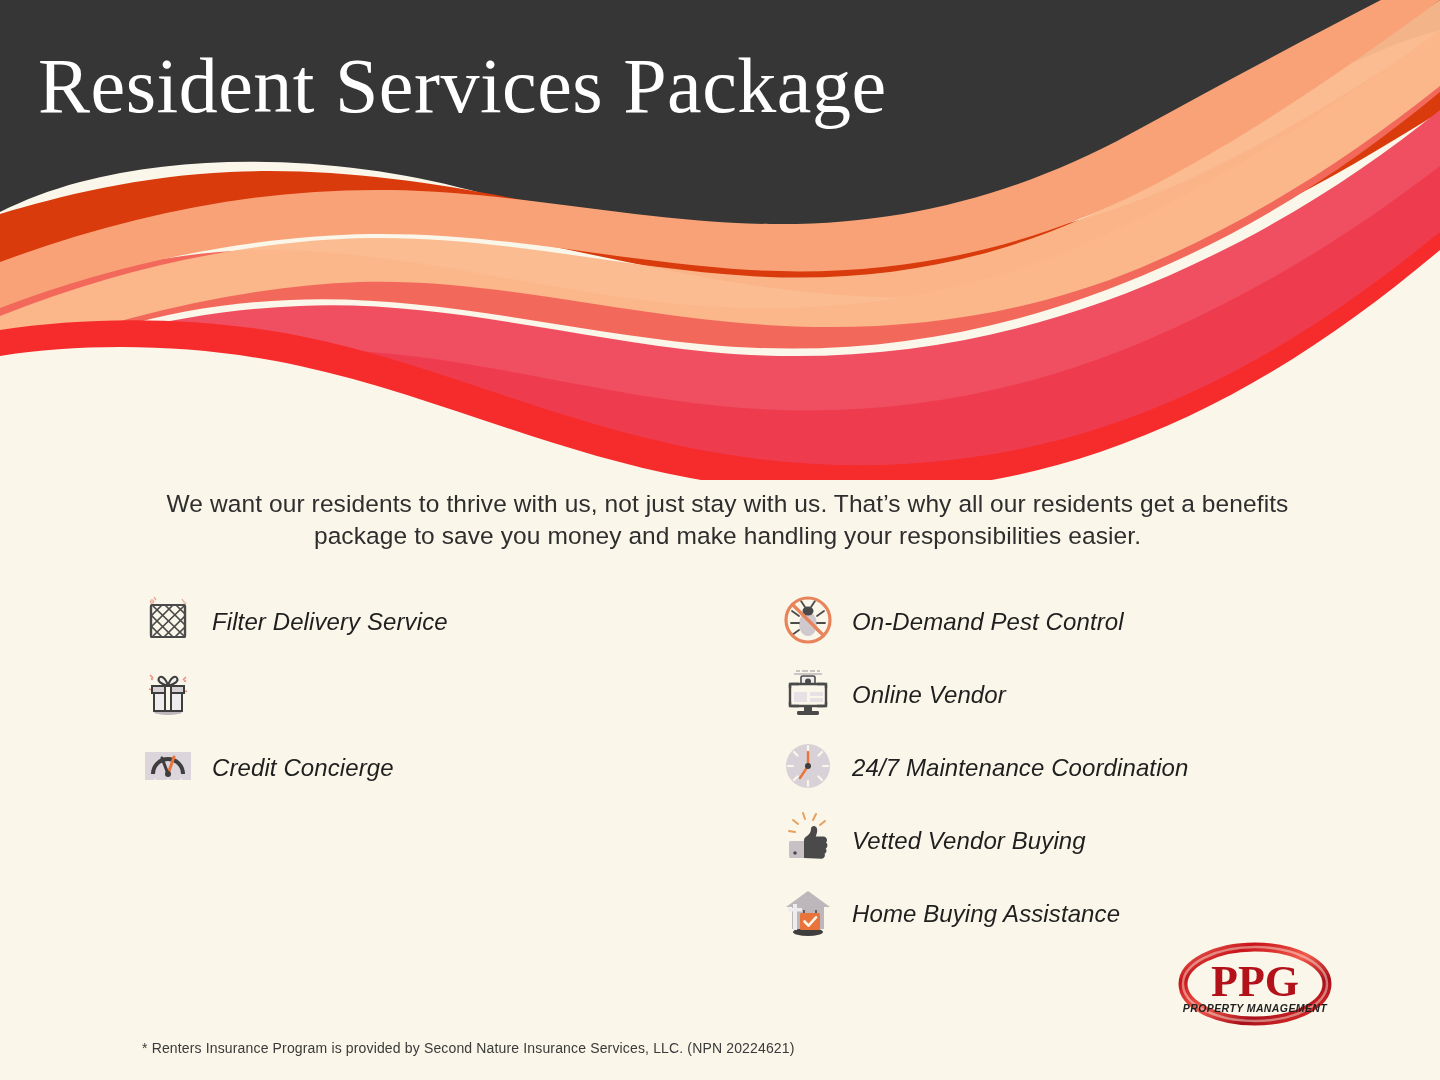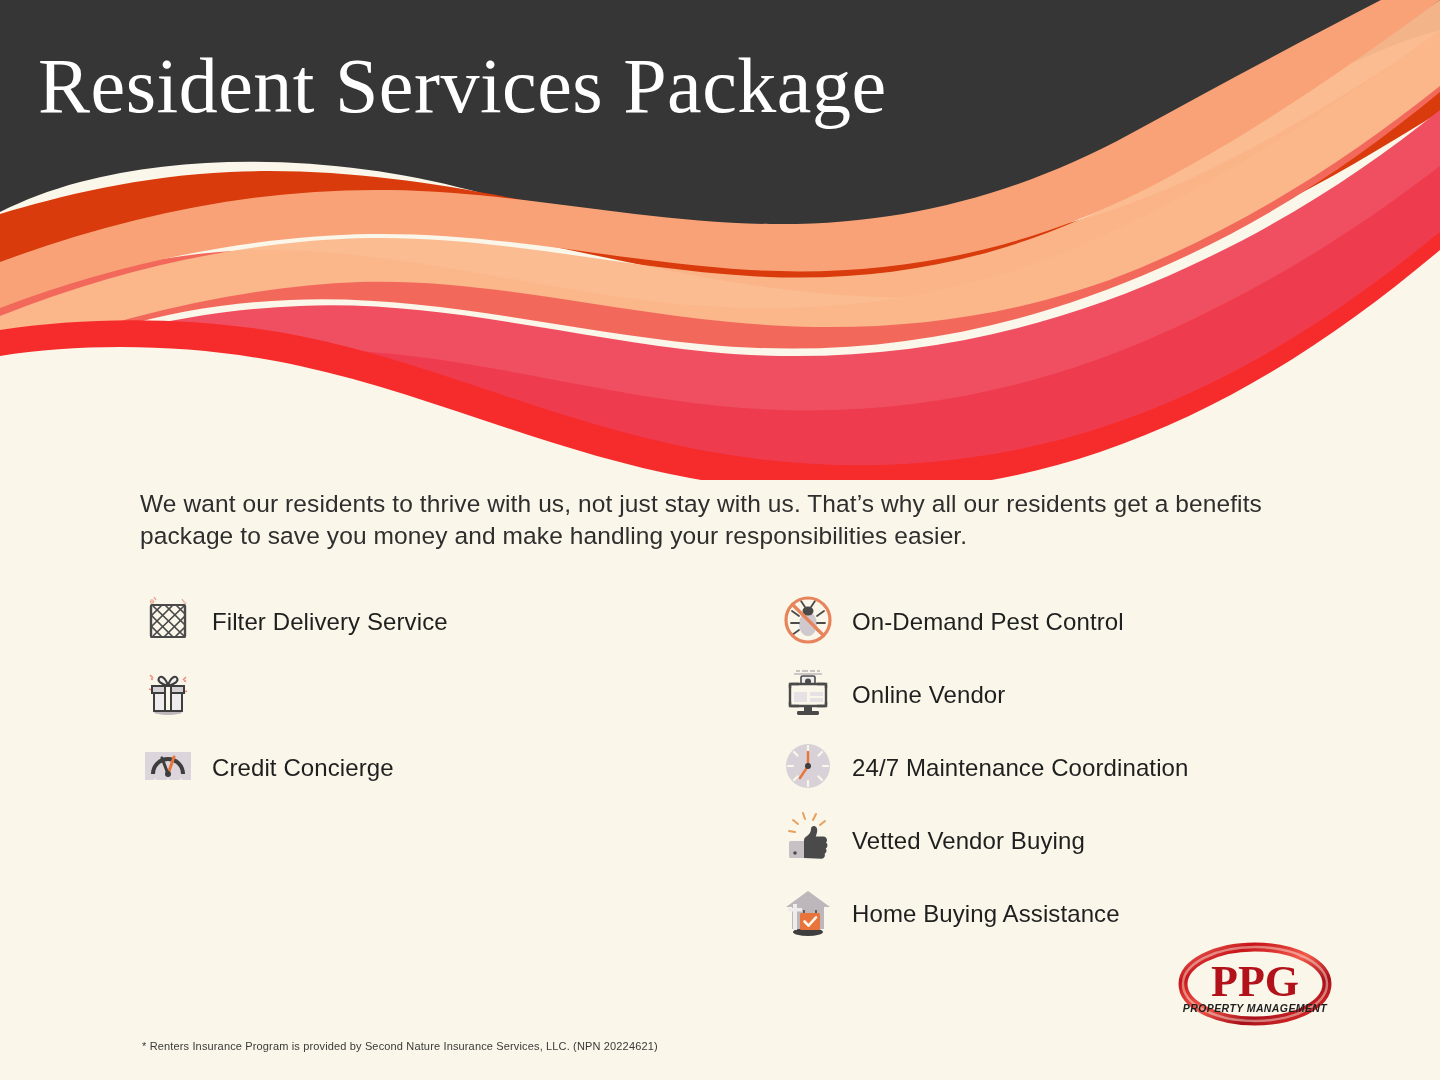--- a/index.html
+++ b/index.html
@@ -40,20 +40,21 @@
 
   
   .intro {
     position:absolute;
     left:140px; top:488px;
     width:1175px;
     font-size:24.5px;
     line-height:32px;
     color:#2E2E2E;
     letter-spacing:0.1px;
+    text-align:center;
   }
 
   
   .cols {
     position:absolute;
     left:140px; top:583px;
     width:1180px;
   }
   .col {
     position:absolute;
@@ -72,32 +73,33 @@
     flex:0 0 56px;
     margin-right:16px;
     position:relative;
   }
   .item-icon svg { display:block; width:56px; height:56px; }
   .item-label {
     font-size:24px;
     color:#1F1F1F;
     letter-spacing:0.1px;
     white-space:nowrap;
+    font-style:italic;
   }
   .item-label .star {
     font-size:20px;
     vertical-align:super;
     margin-left:4px;
   }
 
   
   .footnote {
     position:absolute;
     left:142px; top:1040px;
-    font-size:11px;
+    font-size:14px;
     color:#3A3A3A;
     letter-spacing:0.15px;
   }
 
   
   .logo {
     position:absolute;
     left:1170px; top:938px;
     width:170px; height:92px;
   }

